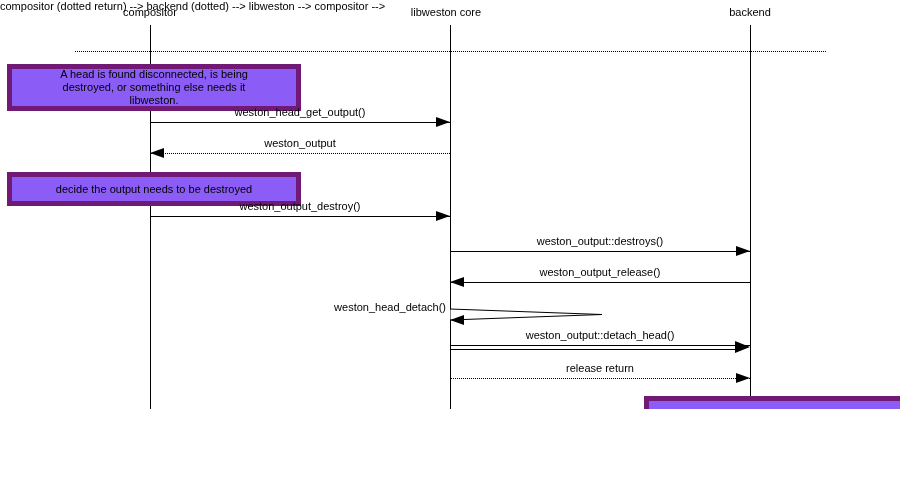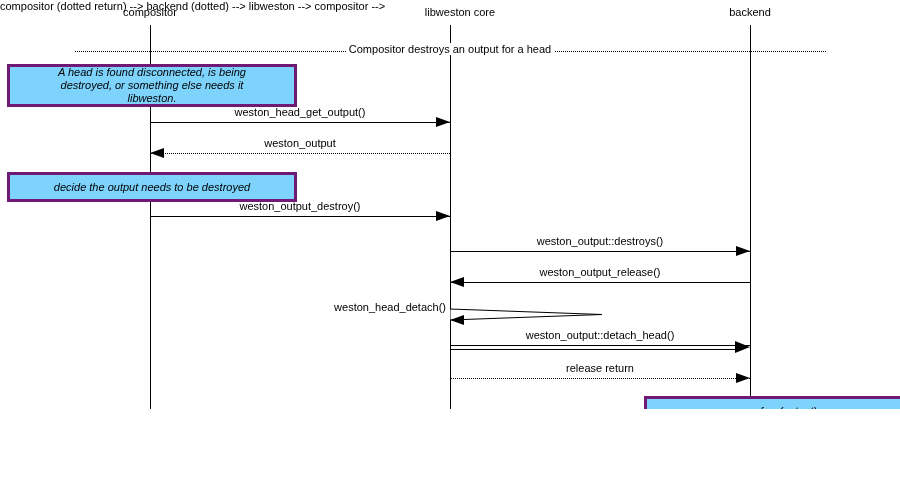--- a/index.html
+++ b/index.html
@@ -14,47 +14,44 @@
   .hline.dotted{border-top-style:dotted;}
   .head-r{position:absolute;width:0;height:0;
     border-top:5px solid transparent;border-bottom:5px solid transparent;
     border-left:14px solid #000;}
   .head-l{position:absolute;width:0;height:0;
     border-top:5px solid transparent;border-bottom:5px solid transparent;
     border-right:14px solid #000;}
   .head-r.big{border-top-width:6px;border-bottom-width:6px;border-left-width:15px;}
   .mlabel{position:absolute;height:16px;text-align:center;white-space:nowrap;}
   .mlabel.right{text-align:right;}
-  .note{position:absolute;background:#7dd3fc;border:3px solid #701a75;
+  .note{position:absolute;background:#8b5cf6;border:5px solid #701a75;
     display:flex;flex-direction:column;justify-content:center;align-items:center;
-    text-align:center;line-height:13px;font-style:italic;}
+    text-align:center;line-height:13px;}
   .divider-wrap{position:absolute;left:0;top:43px;width:900px;text-align:center;}
   .divider-wrap span{background:#ffffff;padding:0 3px;}
   .selfloop{position:absolute;left:450px;top:305px;}
 </style>
 </head>
 <body>
 
 <div class="diagram">
 
   
   <div class="lifeline" style="left:150px;"></div>
   <div class="lifeline" style="left:450px;"></div>
   <div class="lifeline" style="left:750px;"></div>
 
   
   <div class="entity-label" style="left:50px;width:200px;">compositor</div>
-  <div class="entity-label" style="left:360px;width:200px;">libweston core</div>
+  <div class="entity-label" style="left:346px;width:200px;">libweston core</div>
   <div class="entity-label" style="left:650px;width:200px;">backend</div>
 
   
   <div class="hline dotted" style="left:75px;top:51px;width:751px;"></div>
-  <div class="divider-wrap">
-    <span>Compositor destroys an output for a head</span>
-  </div>
 
   
   <div class="note" style="left:7px;top:64px;width:284px;height:37px;">
     <div>A head is found disconnected, is being</div>
     <div>destroyed, or something else needs it</div>
     <div>libweston.</div>
   </div>
 
   
   <div class="mlabel" style="left:150px;top:106px;width:300px;">weston_head_get_output()</div>

